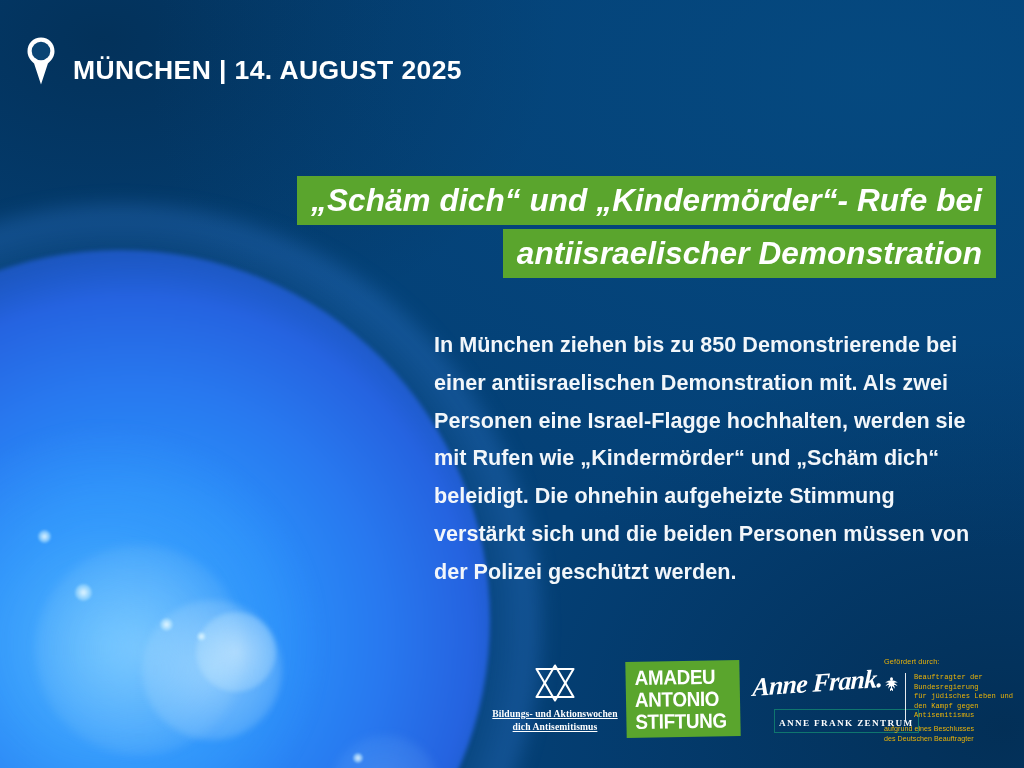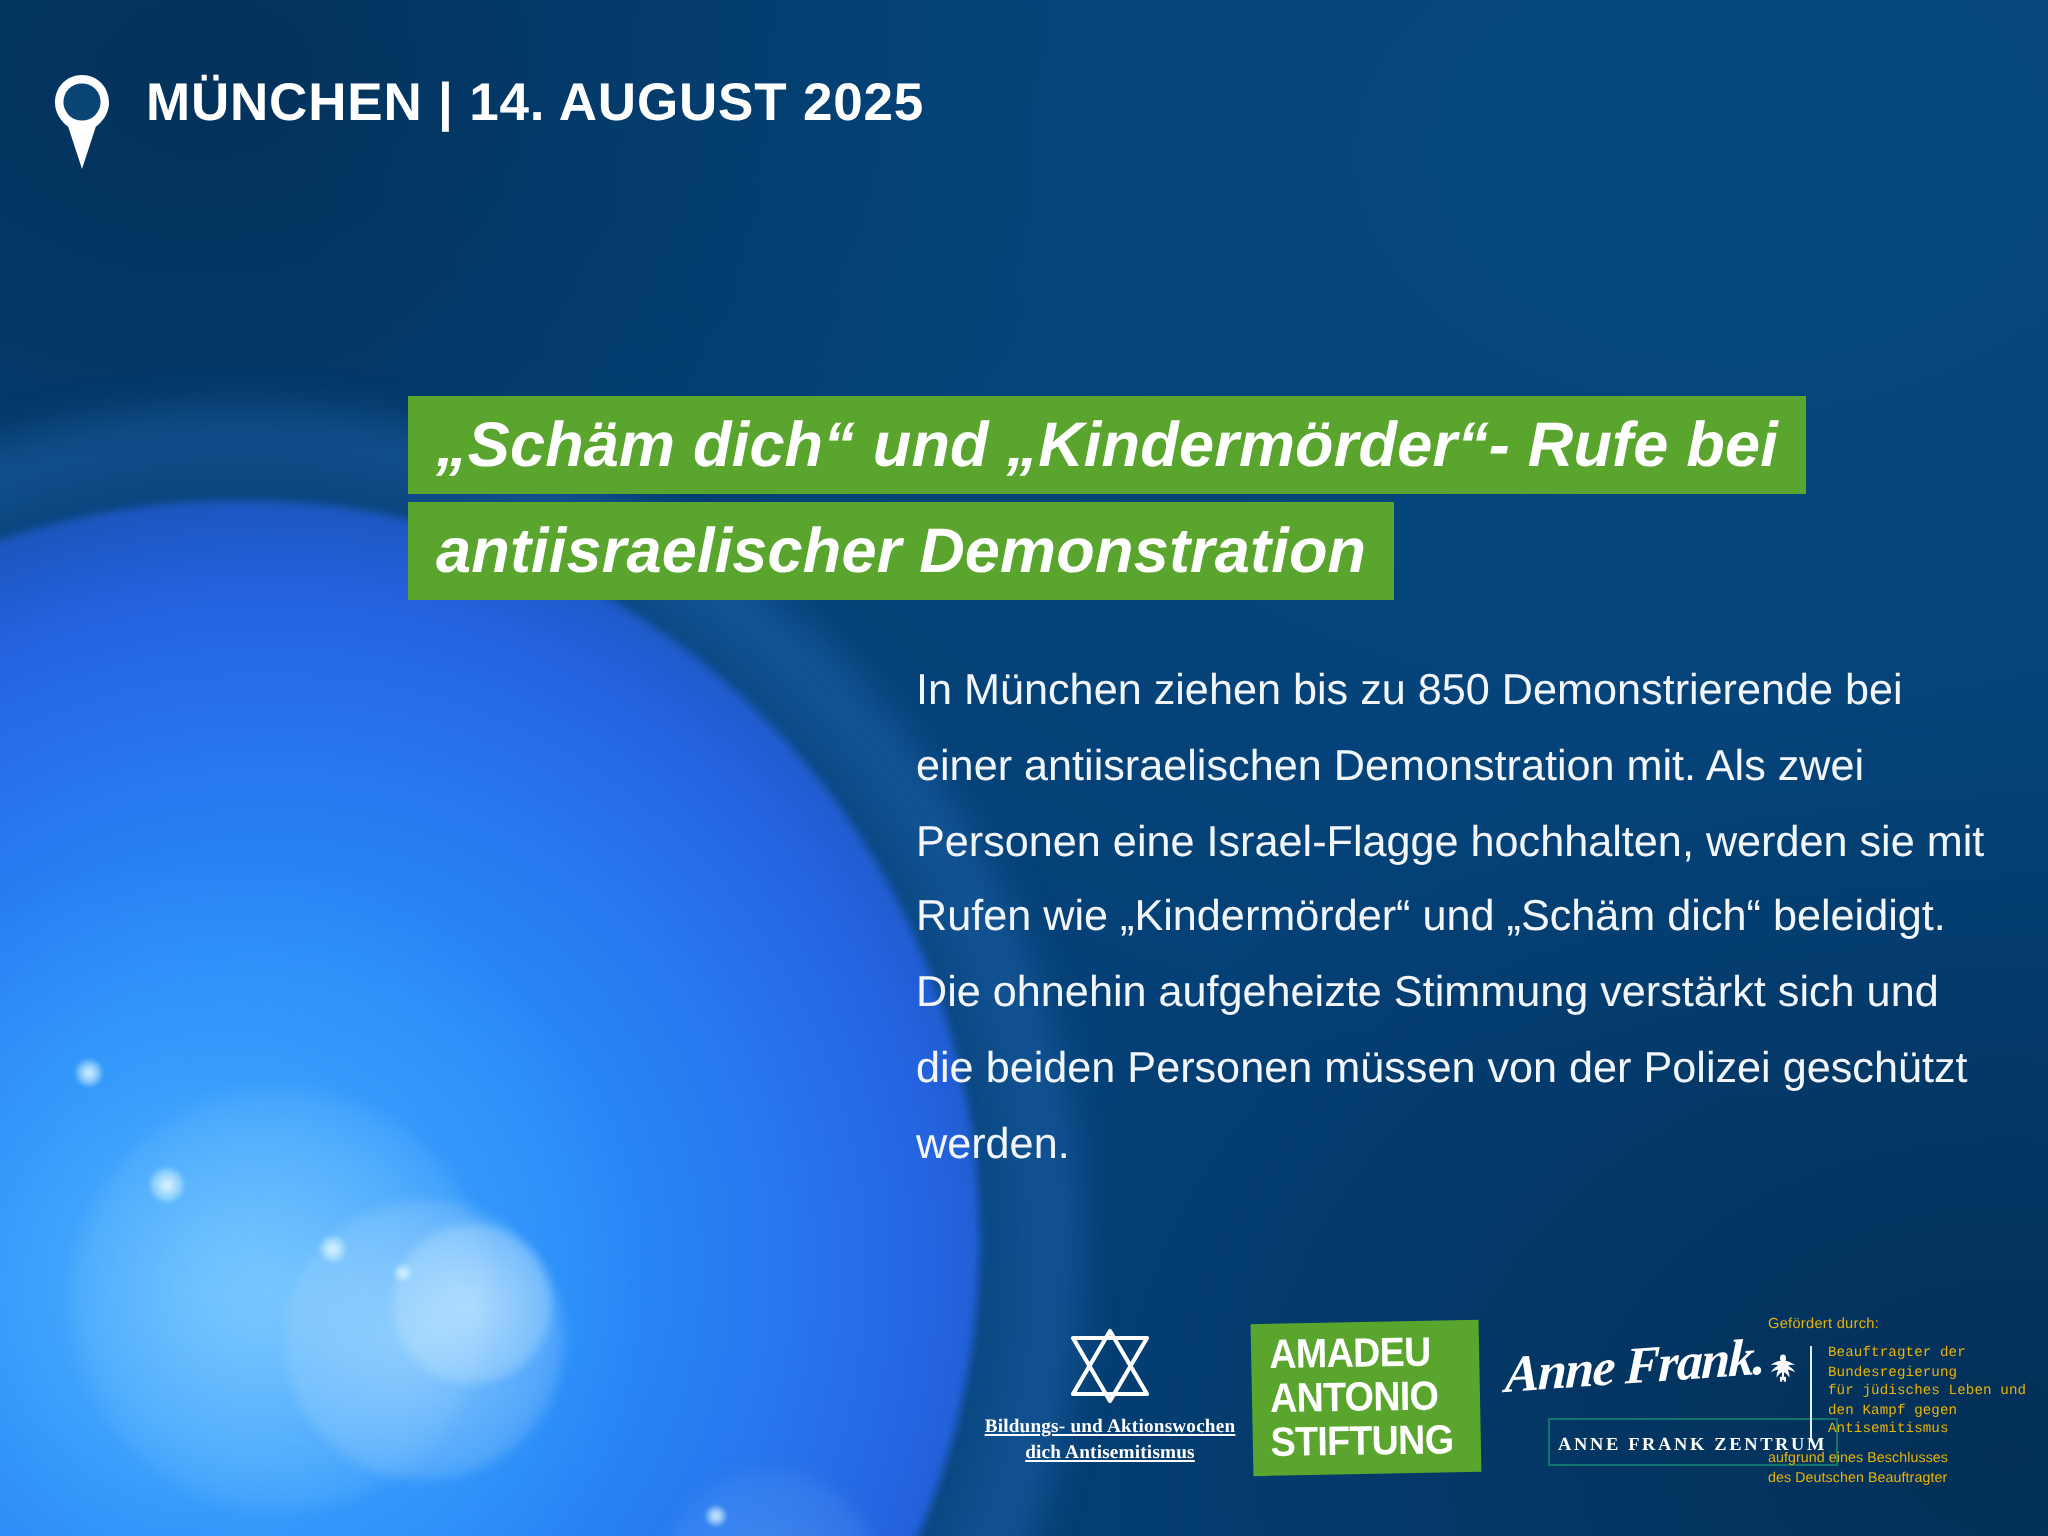--- a/index.html
+++ b/index.html
@@ -136,39 +136,39 @@
         rgba(120,190,255,0) 100%);
     filter: blur(4px);
   }
 
   
   .header {
     position: absolute;
     left: 26px;
     top: 36px;
     display: flex;
-    align-items: flex-start;
+    align-items: flex-end;
     gap: 17px;
   }
   .pin-icon { width: 30px; height: 50px; display: block; }
   .header-text {
     color: #ffffff;
     font-size: 26.5px;
     font-weight: bold;
     letter-spacing: 0.4px;
     white-space: nowrap;
   }
 
   
   .headline {
     position: absolute;
     left: 218px;
-    top: 196px;
+    top: 174px;
     width: 764px;
-    text-align: left;
+    text-align: right;
   }
   .headline-line {
     display: inline;
     color: #ffffff;
     background: #5aa52d;
     font-size: 31.5px;
     font-weight: bold;
     font-style: italic;
     line-height: 1.68;
     letter-spacing: 0.1px;
@@ -176,27 +176,27 @@
     -webkit-box-decoration-break: clone;
     padding: 6px 0 7px 0;
     box-shadow: 14px 0 0 #5aa52d, -14px 0 0 #5aa52d;
   }
   .headline-l1 { margin-left: 0; }
   .headline-break { display: block; height: 0; }
 
   
   .body-copy {
     position: absolute;
-    left: 458px;
+    left: 434px;
     top: 326px;
     width: 545px;
     color: #f2f6fa;
     font-size: 21.6px;
     line-height: 37.8px;
-    font-weight: normal;
+    font-weight: bold;
   }
   .body-copy p { margin: 0; }
 
   
   .footer {
     position: absolute;
     left: 480px;
     top: 655px;
     width: 544px;
     height: 110px;

